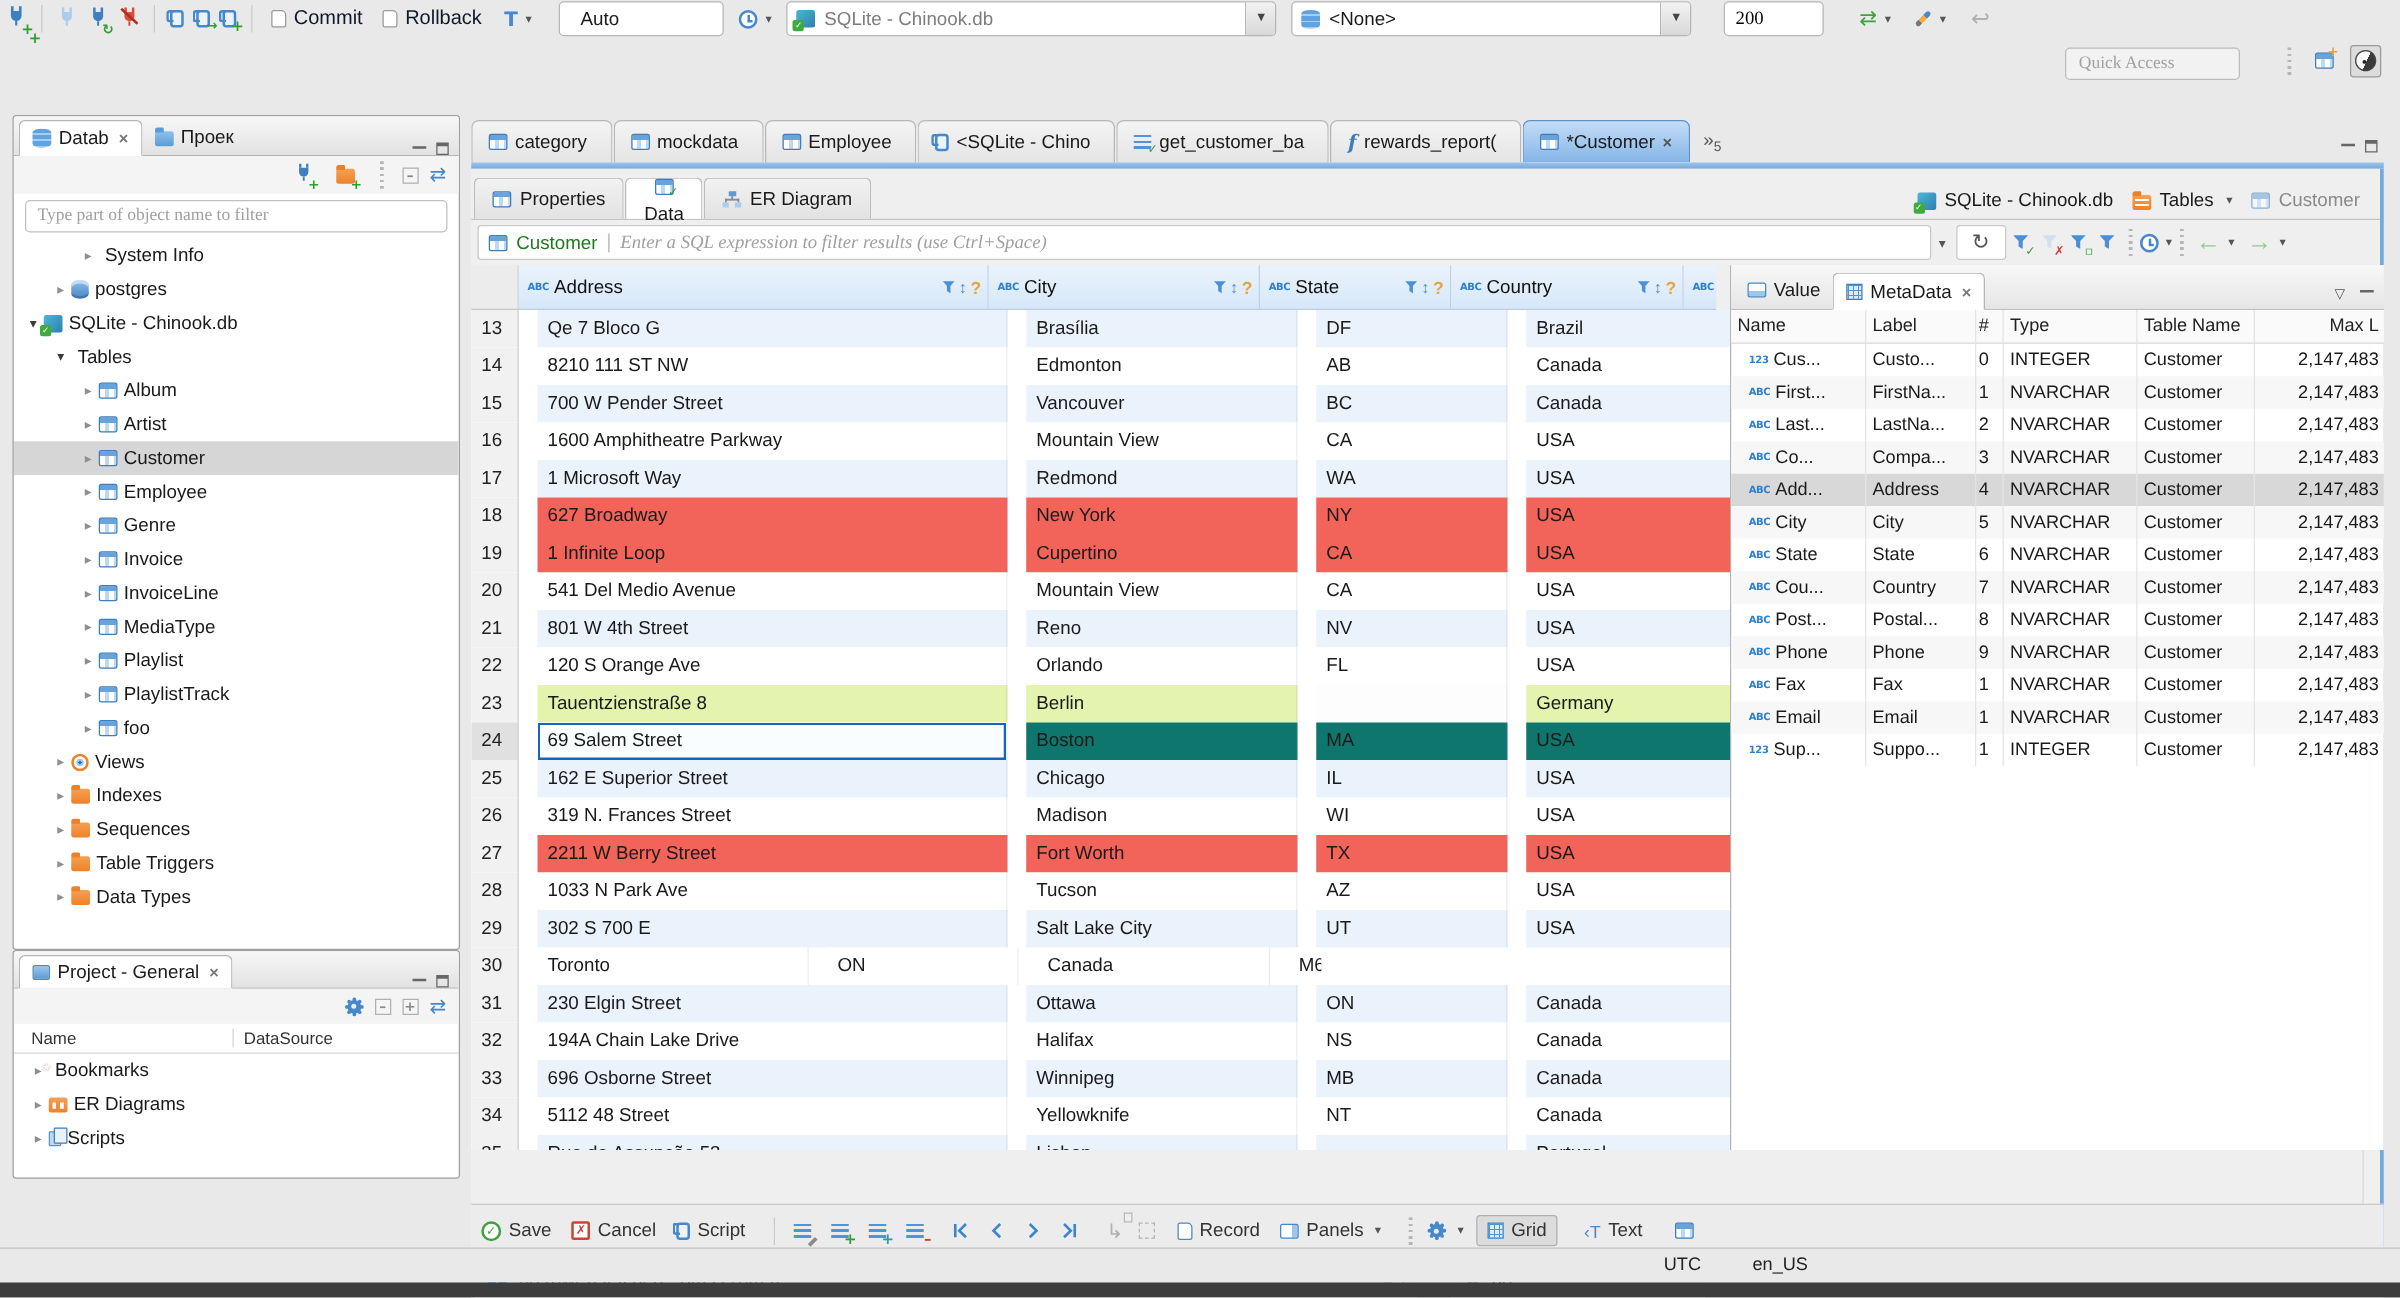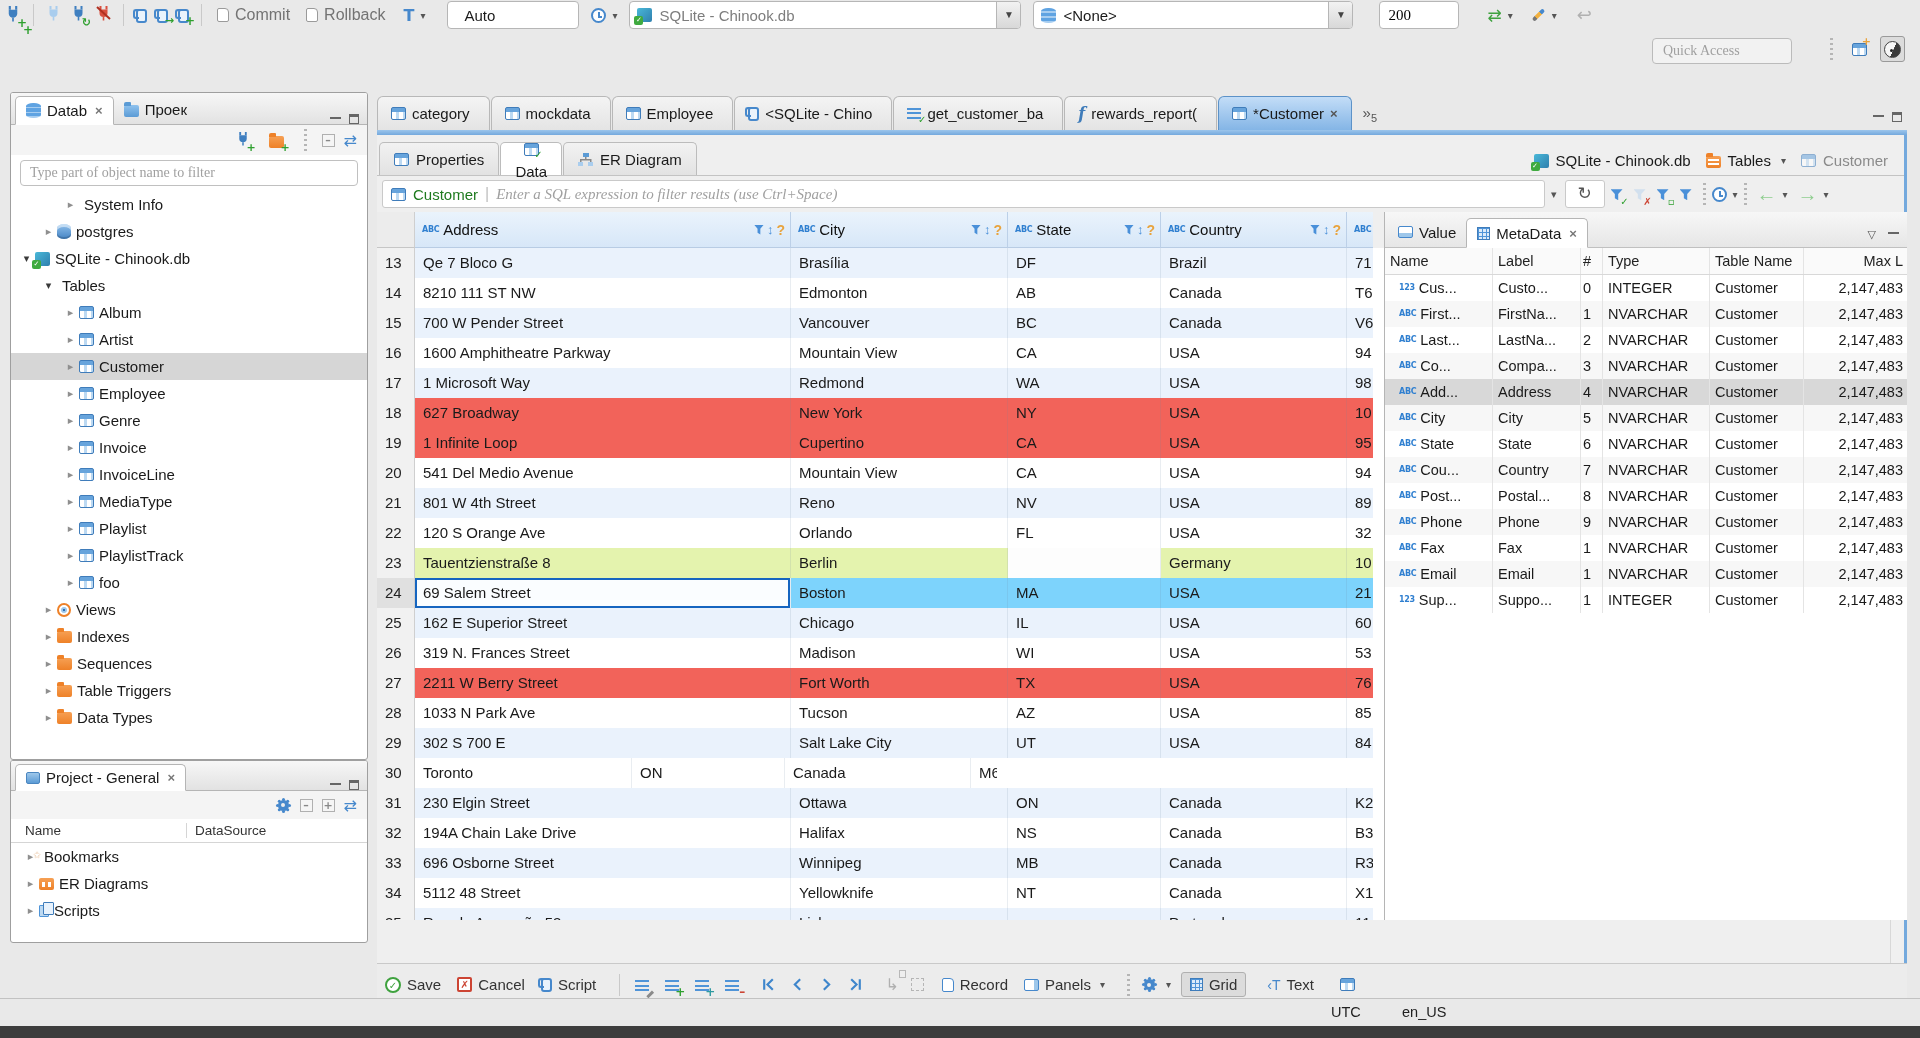--- a/index.html
+++ b/index.html
@@ -4,21 +4,21 @@
 <title>DBeaver</title>
 <style>
   * { margin:0; padding:0; box-sizing:border-box; }
   body { font-family:"Liberation Sans","DejaVu Sans",sans-serif; background:#555; }
   #app { position:relative; width:1920px; height:1038px; background:#e9e9e9; overflow:hidden; color:#1a1a1a; }
   .abs { position:absolute; }
   .row { display:flex; align-items:center; }
   .ico { display:inline-block; position:relative; flex:none; vertical-align:middle; }
   .sep { width:1px; height:22px; background:#c9c9c9; margin:0 7px; flex:none; }
   .dotsep { width:3px; height:22px; margin:0 6px; background:repeating-linear-gradient(#b5b5b5 0 2px,transparent 2px 5px); flex:none; }
-  .dis { color:#737373; }
+  .dis { color:#0f172a; }
 
   
   .ic-table { width:15px; height:13px; border:1px solid #3f7cba; border-radius:2px;
     background:linear-gradient(#67a4dc 0 4px,rgba(0,0,0,0) 4px),repeating-linear-gradient(90deg,#fff 0 4px,#bcd9f2 4px 7px); background-color:#ddebf8; }
   .pale { opacity:.55; }
   .ic-folder { width:15px; height:12px; background:linear-gradient(#f6a054,#ee8128); border-radius:2px; margin-top:3px; }
   .ic-folder::before { content:""; position:absolute; top:-3px; left:0; width:7px; height:4px; background:#ee8128; border-radius:2px 1px 0 0; }
   .ic-folder.blue { background:linear-gradient(#8fc2ee,#5b9bd5); }
   .ic-folder.blue::before { background:#5b9bd5; }
   .ic-tables::after { content:""; position:absolute; left:2px; right:2px; top:3px; bottom:2px; background:repeating-linear-gradient(#fff 0 2px,transparent 2px 4px); }
@@ -150,29 +150,29 @@
   #refbox { width:40px; height:28px; background:#fff; border:1px solid #c9c9c9; border-radius:3px; text-align:center; font-size:17px; line-height:26px; color:#555; margin-left:8px; }
 
   
   #ghead { display:flex; height:36px; }
   .hc { background:linear-gradient(#eaf3fc,#d7e7f8); border-right:1px solid #bcd0e8; border-bottom:1px solid #b8cce4;
     display:flex; align-items:center; font-size:15px; color:#111; padding-left:7px; position:relative; overflow:hidden; }
   .hc .hfun { position:absolute; right:5px; display:flex; align-items:center; gap:3px; }
   .hc .ud { color:#4a90d9; font-size:13px; } .hc .qm { color:#e8a33d; font-weight:700; font-size:14px; }
   .hc.rnh { background:#ececec; border-right:1px solid #cfcfcf; border-bottom:1px solid #c6c6c6; }
   #grows { height:672px; overflow:hidden; background:#fff; }
-  .grow { display:flex; height:30px; }
+  .grow { display:flex; height:30px;gap:15px; }
   .c { height:30px; line-height:30px; font-size:15px; padding-left:8px; border-right:1px solid rgba(110,135,160,.15); overflow:hidden; white-space:nowrap; background:#fff; }
   .c.rn { background:#f1f1f1 !important; border-right:1px solid #cfcfcf; color:#222; }
   .w-rn{width:38px;flex:none;} .w-ad{width:376px;flex:none;} .w-ci{width:217px;flex:none;} .w-st{width:153px;flex:none;} .w-co{width:186px;flex:none;} .w-ex{width:26px;flex:none;border-right:none;}
   #grows .grow:nth-child(odd) .c:not(.rn) { background:#eaf2fc; }
   #grows .grow.red .c:not(.rn) { background:#f2635a; }
   #grows .grow.green .c:not(.rn) { background:#e4f3ae; }
   #grows .grow.green .c.plain { background:#fdfdfd; }
-  #grows .grow.sel .c:not(.rn) { background:#7dd3fc; }
+  #grows .grow.sel .c:not(.rn) { background:#0f766e; }
   #grows .grow.sel .c.focus { background:#fafdff; box-shadow:inset 0 0 0 2px #1565c0; }
   #grows .grow .c.cur { background:#e0e0e0 !important; }
   #vscroll { position:absolute; right:3px; top:120px; width:11px; height:708px; background:#f0f0f0; border-left:1px solid #d8d8d8; }
   #vscroll .mark { position:absolute; left:1px; width:0; height:0; border-top:5px solid transparent; border-bottom:5px solid transparent; border-right:8px solid #2e7bd0; }
 
   
   #rpanel { position:absolute; left:1007px; top:77px; width:523px; height:708px; background:#fff; border-left:1px solid #b5b5b5; }
   #rtabs { height:36px; background:linear-gradient(#f7f7f7,#e6e6e6); border-bottom:1px solid #c0c0c0; display:flex; align-items:flex-end; padding-left:3px; }
   #rhead { display:flex; height:27px; border-bottom:1px solid #d8d8d8; font-size:14px; color:#222; align-items:center; background:#fafafa; }
   .mc { padding-left:5px; overflow:hidden; white-space:nowrap; flex:none; border-right:1px solid #e4e4e4; height:100%; display:flex; align-items:center; font-size:14.5px; }

